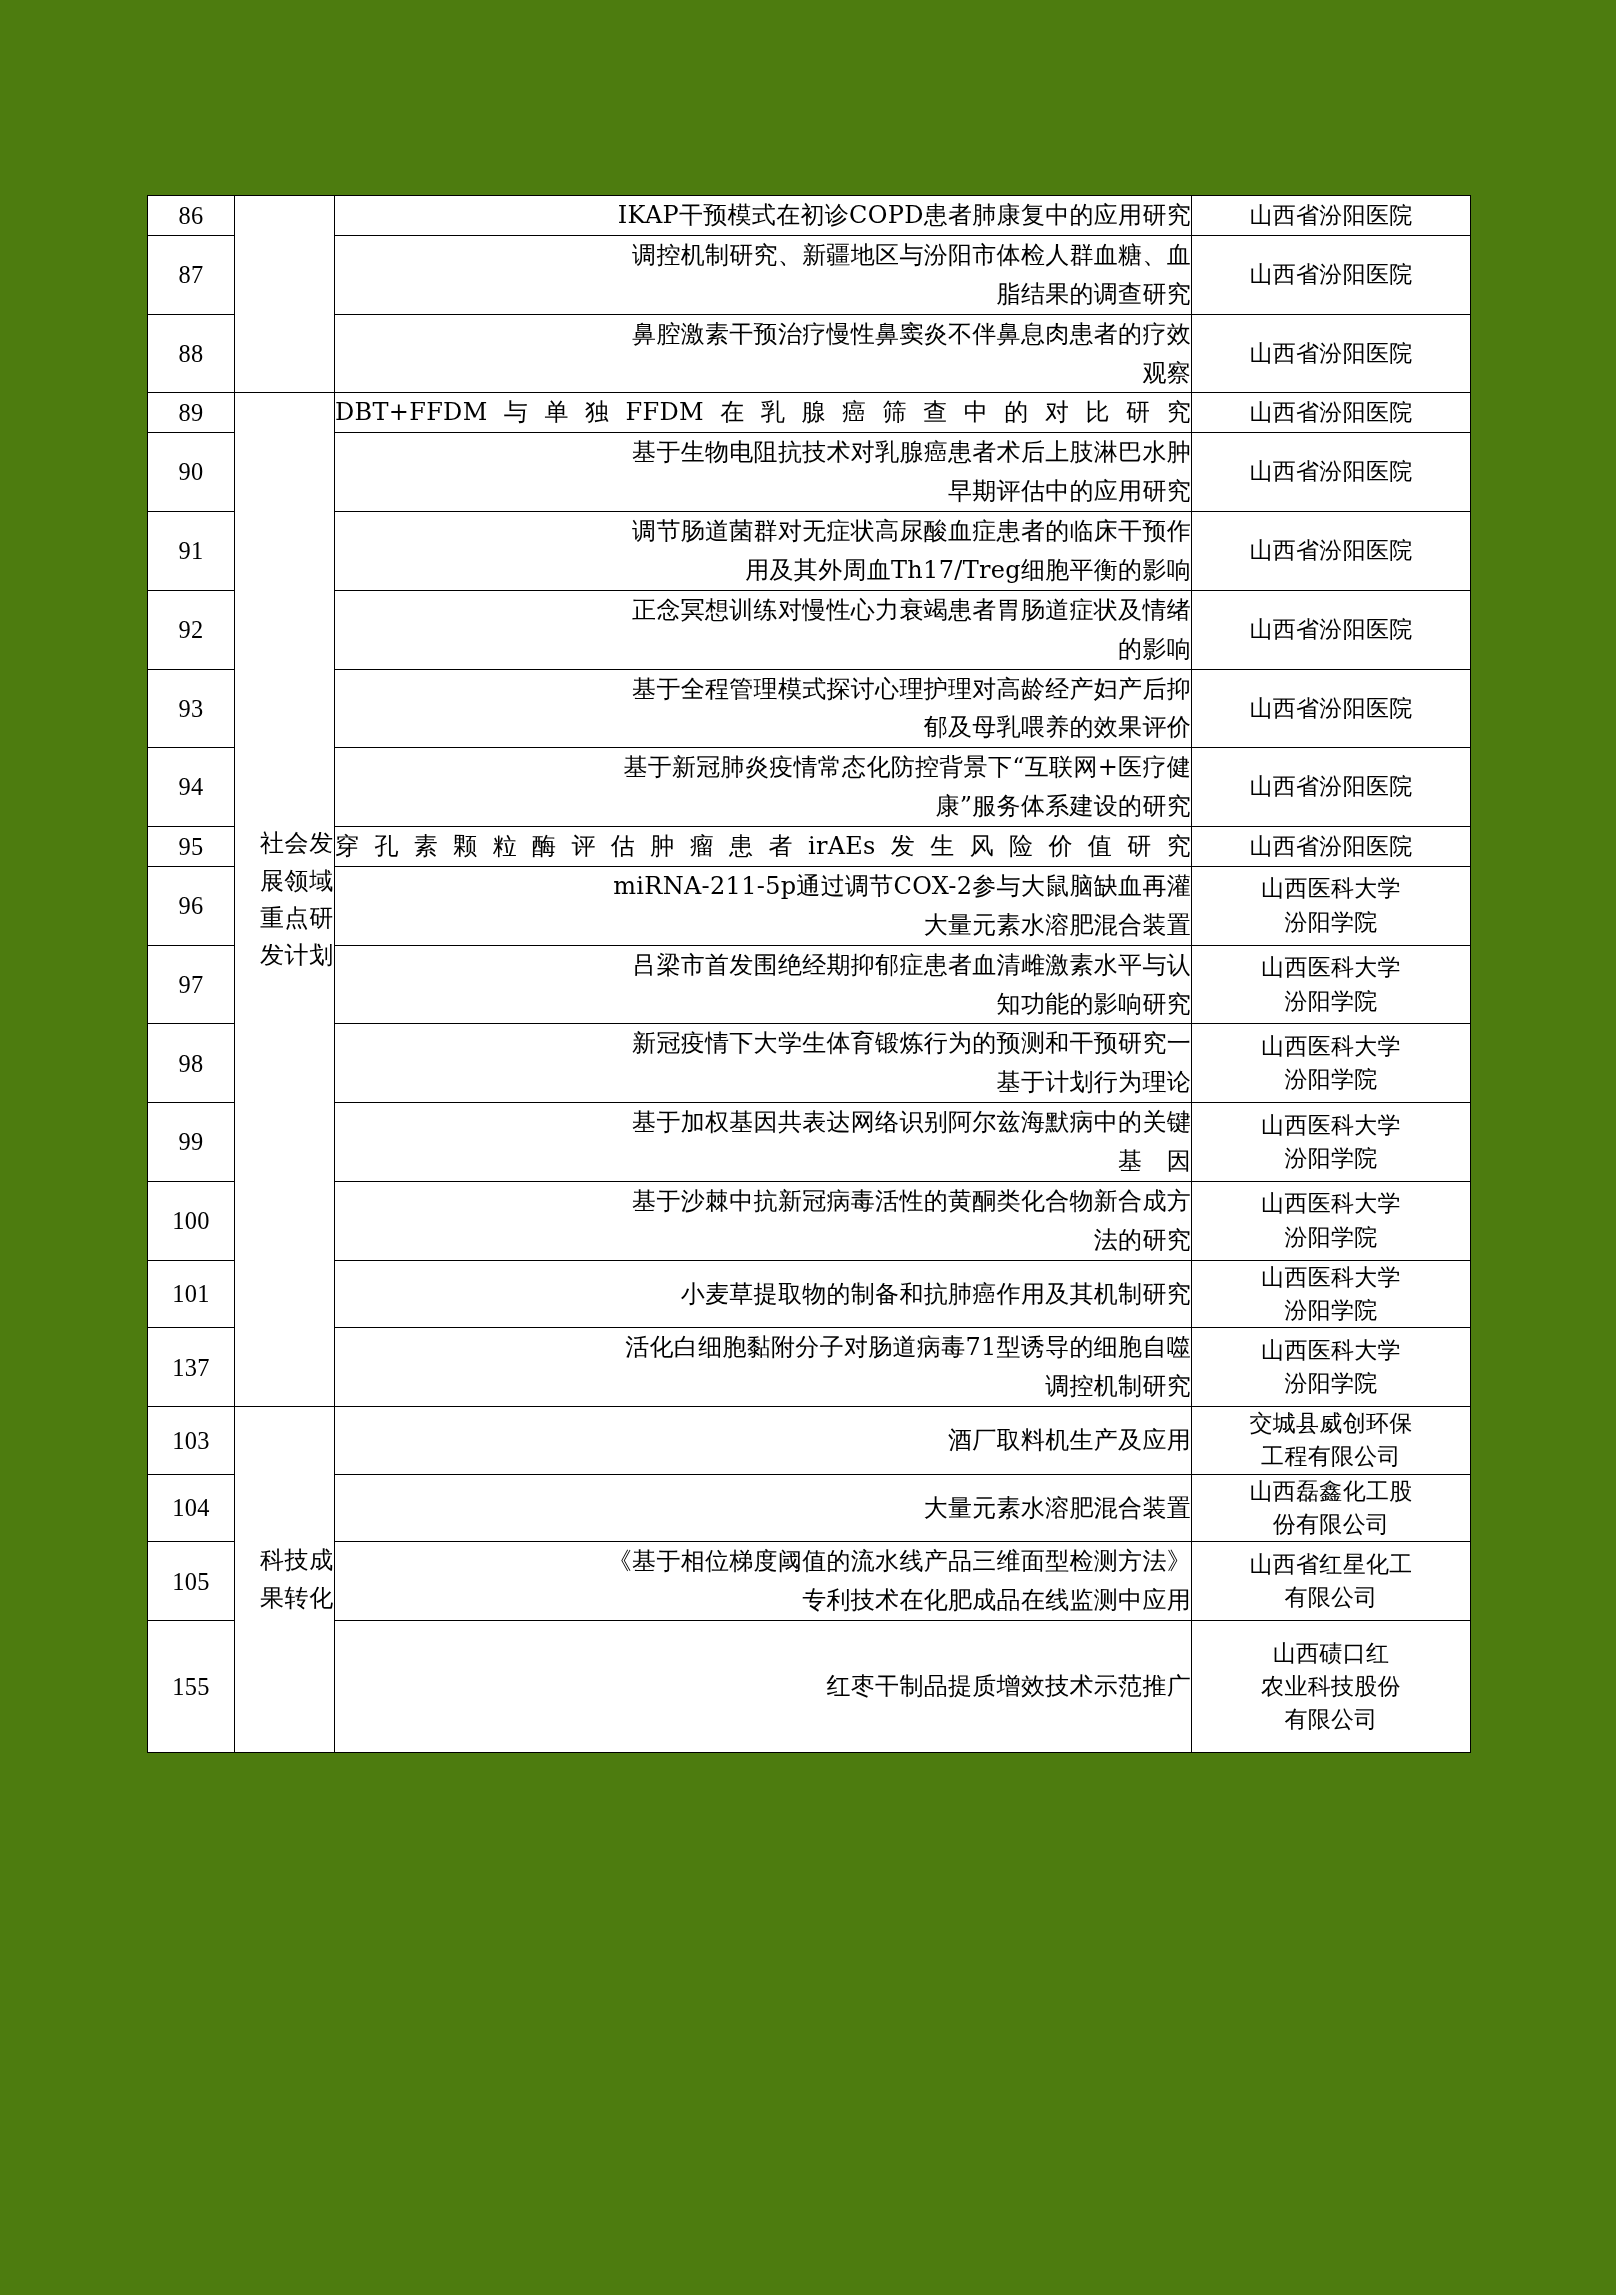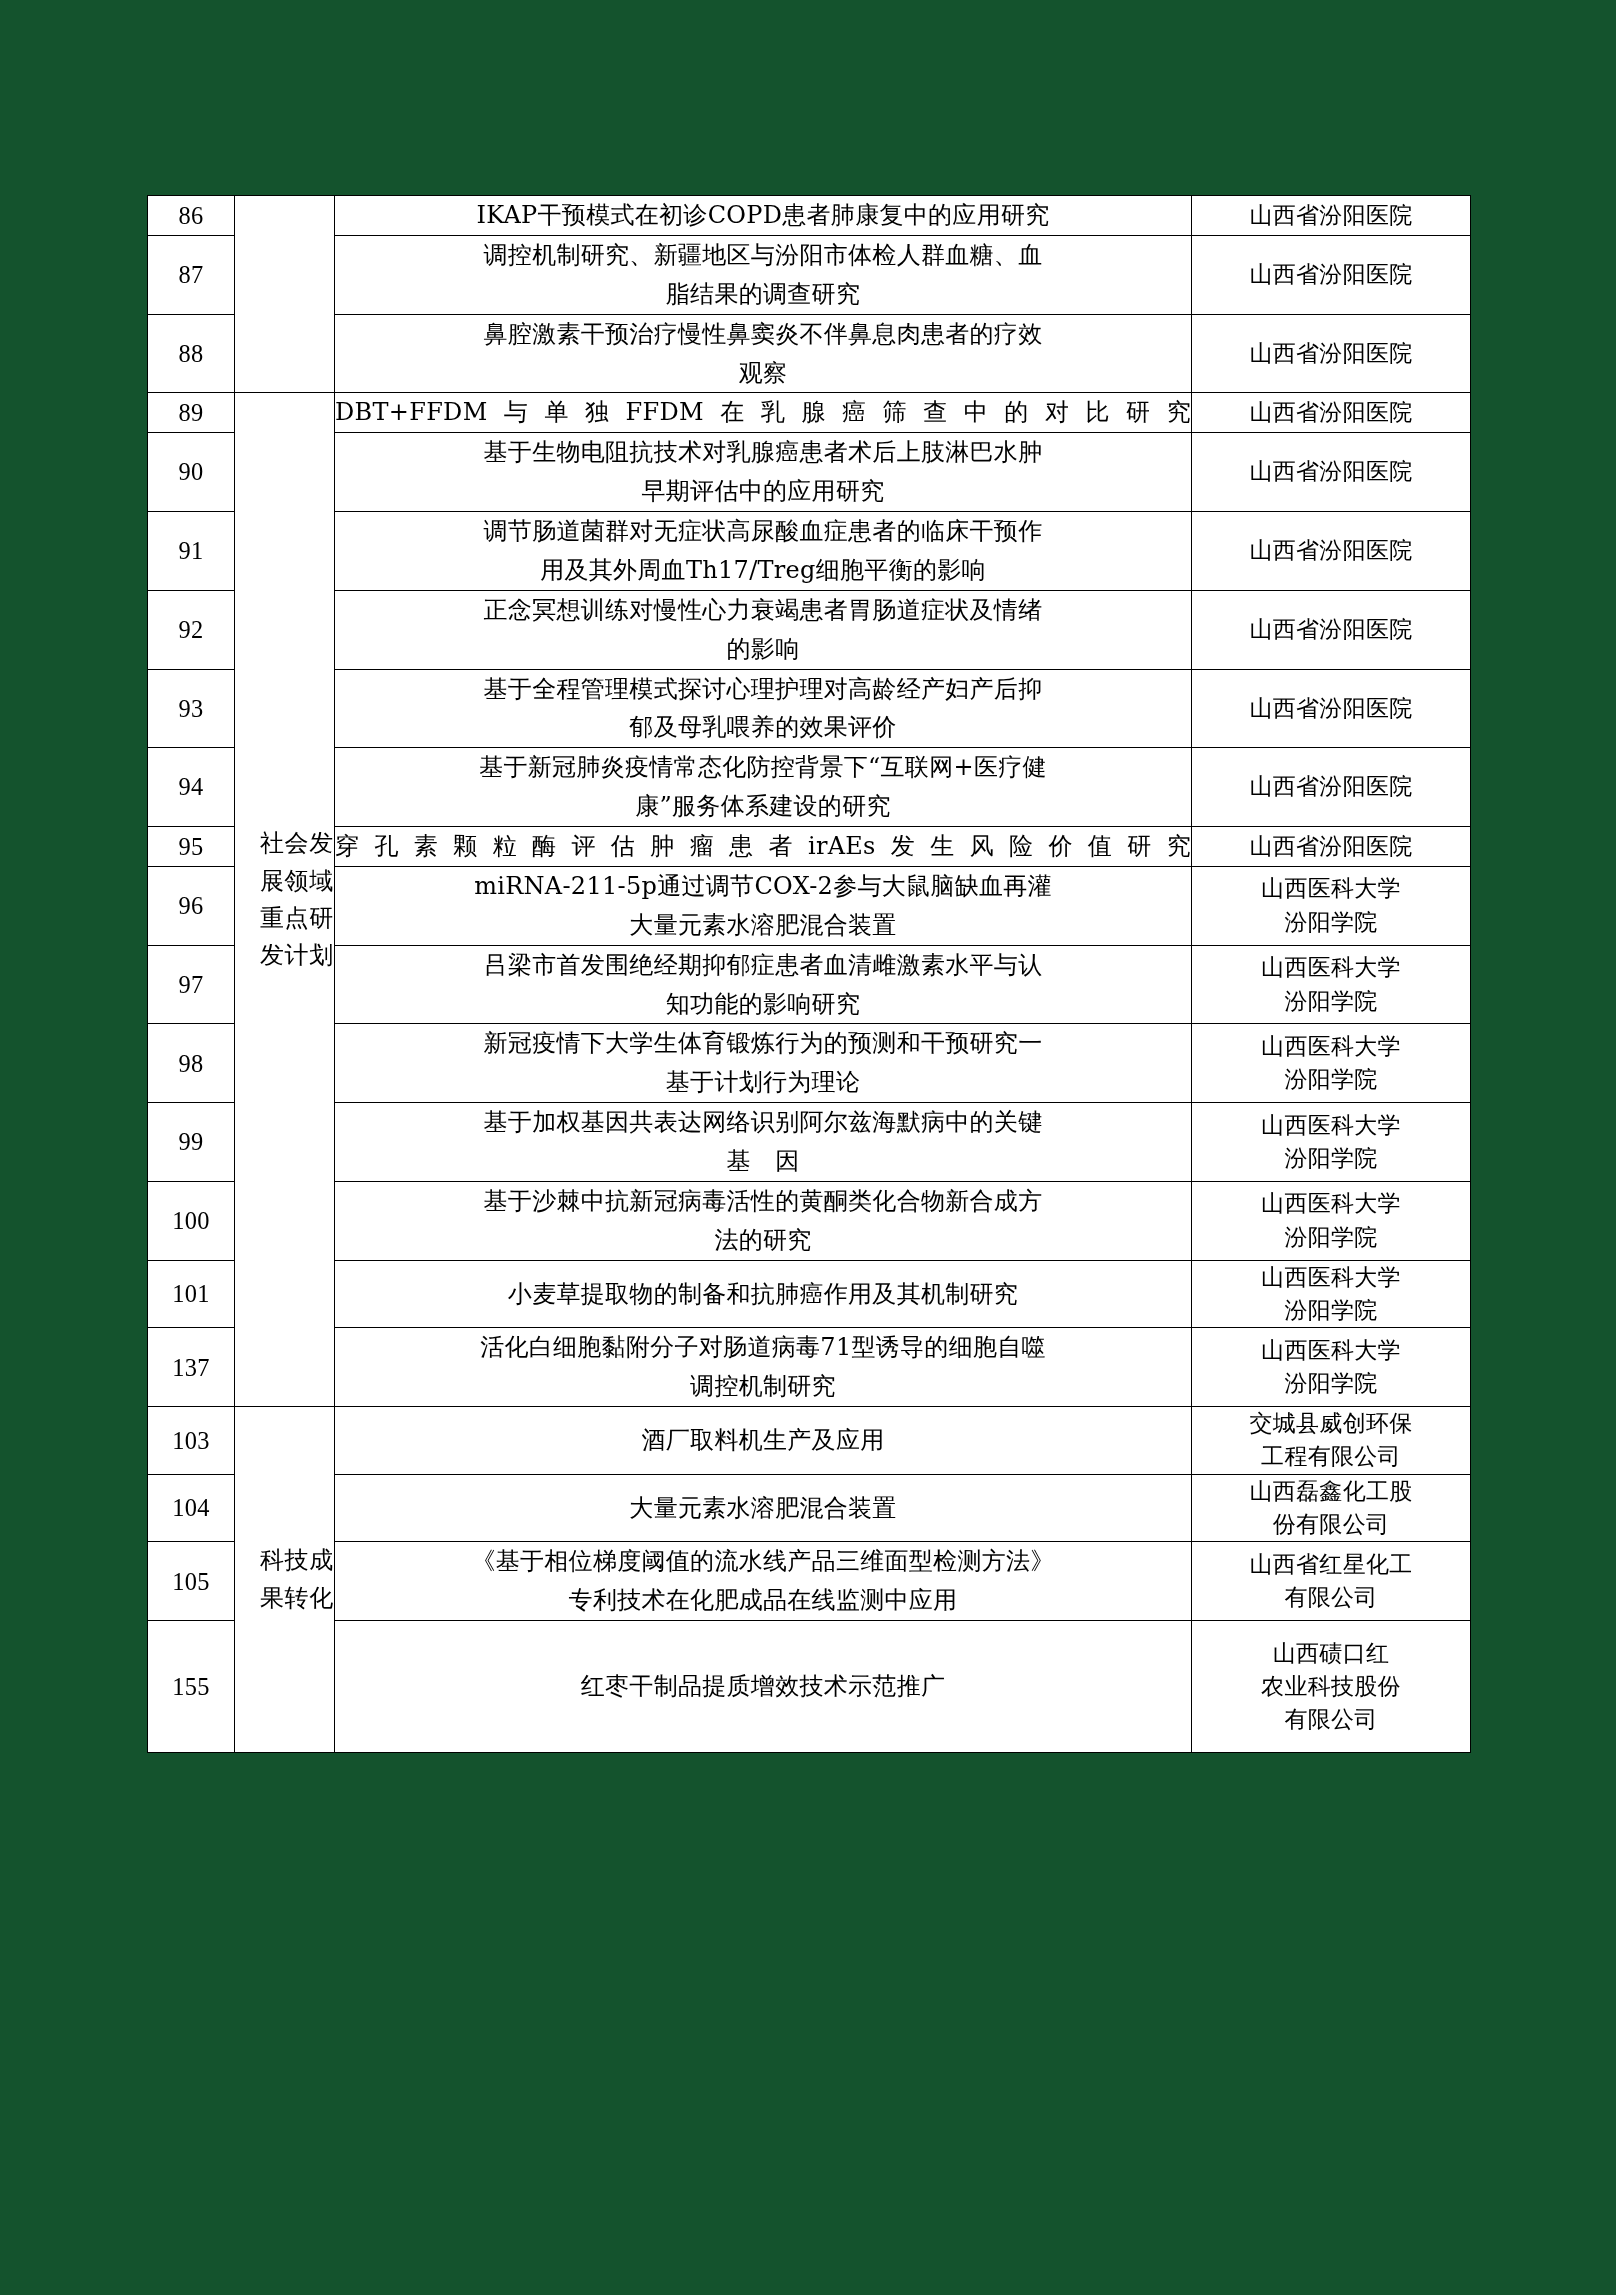--- a/index.html
+++ b/index.html
@@ -15,21 +15,21 @@
     color: #000000;
     position: relative;
     overflow: hidden;
   }
   .page {
     position: absolute;
     left: 0;
     top: 0;
     width: 1617px;
     height: 2295px;
-    background: #14532d;
+    background: #4d7c0f;
   }
   .table-wrap {
     position: absolute;
     left: 147px;
     top: 195px;
     width: 1323px;
   }
   table.proj {
     border-collapse: collapse;
     table-layout: fixed;
@@ -62,21 +62,21 @@
   }
   .cell-cat {
     text-align: right;
     font-size: 24px;
     font-family: "DejaVu Serif", "Liberation Serif", serif;
     line-height: 1.55;
     padding: 4px 4px;
     letter-spacing: 0.7px;
   }
   .cell-title {
-    text-align: center;
+    text-align: right;
     font-size: 24px;
     font-family: "DejaVu Serif", "Liberation Serif", serif;
     line-height: 1.62;
     padding: 9.2px 10.6px 9.2px 14.5px;
     letter-spacing: 0.3px;
     word-break: break-all;
   }
   .cell-title.just {
     text-align: justify;
     text-align-last: justify;

